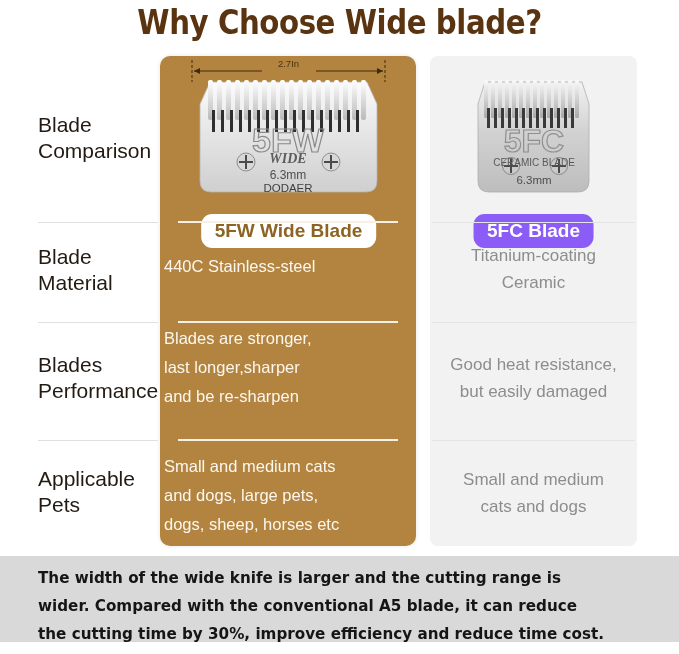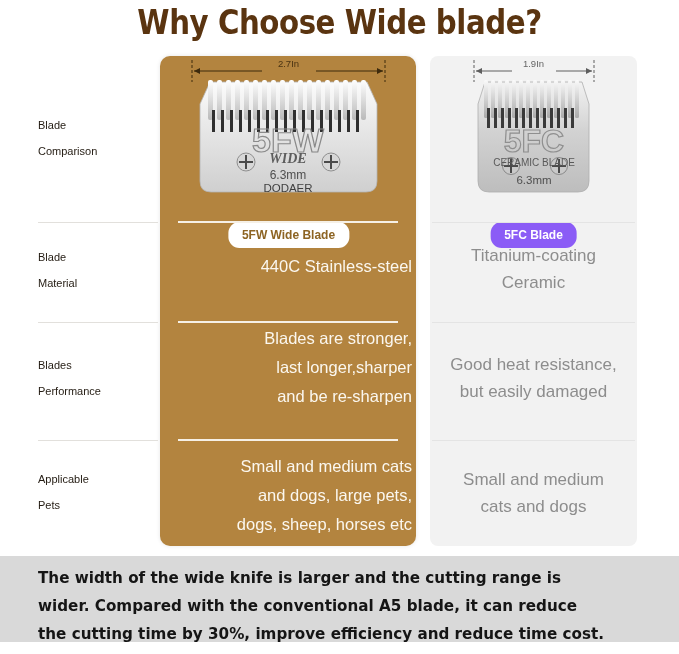--- a/index.html
+++ b/index.html
@@ -106,32 +106,32 @@
     height: 1px;
     background: #e4e4e4;
   }
 
   
   .cell-label {
     position: absolute;
     left: 38px;
     width: 122px;
     color: #231b12;
-    font-size: 11px;
+    font-size: 21px;
     line-height: 26px;
     text-align: left;
   }
   .cell-center {
     position: absolute;
     left: 164px;
     width: 248px;
     color: #fbf7ef;
     font-size: 16.5px;
     line-height: 29px;
-    text-align: right;
+    text-align: left;
   }
   .cell-right {
     position: absolute;
     left: 431px;
     width: 205px;
     color: #8d8d8d;
     font-size: 17px;
     line-height: 27px;
     text-align: center;
   }
@@ -156,21 +156,21 @@
     line-height: 12px;
   }
   .left .dim-label { color: #4a3312; }
   .right .dim-label { color: #666666; }
 
   .pill {
     position: absolute;
     left: 50%;
     transform: translateX(-50%);
     border-radius: 11px;
-    font-size: 12px;
+    font-size: 19px;
     font-weight: bold;
     padding: 6px 14px;
     white-space: nowrap;
   }
   .pill.left-pill {
     bottom: 0px;
     background: #ffffff;
     color: #8d6423;
   }
   .pill.right-pill {
@@ -291,31 +291,20 @@
       <text x="102" y="76" text-anchor="middle" font-family="Liberation Sans, sans-serif" font-size="34" font-weight="bold" fill="none" stroke="#8a8a8a" stroke-width="1.2">5FW</text>
       <text x="102" y="87" text-anchor="middle" font-family="Liberation Serif, serif" font-size="14" font-style="italic" font-weight="bold" fill="#5d5d5d">WIDE</text>
       <text x="102" y="103" text-anchor="middle" font-family="Liberation Sans, sans-serif" font-size="12" fill="#4f4f4f">6.3mm</text>
       <text x="102" y="116" text-anchor="middle" font-family="Liberation Sans, sans-serif" font-size="11.5" fill="#3f3f3f">DODAER</text>
     </svg>
 
     <div class="pill left-pill">5FW Wide Blade</div>
   </div>
 
   <div class="blade-wrap right">
-    <div class="dim">
-      <div class="dim-label">1.9In</div>
-      <svg width="163" height="24" viewBox="0 0 163 24" style="position:absolute;left:0;top:0;">
-        <line x1="22" y1="2" x2="22" y2="24" stroke="#5e5e5e" stroke-width="1" stroke-dasharray="3,2"></line>
-        <line x1="142" y1="2" x2="142" y2="24" stroke="#5e5e5e" stroke-width="1" stroke-dasharray="3,2"></line>
-        <line x1="24" y1="13" x2="60" y2="13" stroke="#5e5e5e" stroke-width="1"></line>
-        <line x1="104" y1="13" x2="140" y2="13" stroke="#5e5e5e" stroke-width="1"></line>
-        <path d="M24,13 L30,10 L30,16 Z" fill="#5e5e5e"></path>
-        <path d="M140,13 L134,10 L134,16 Z" fill="#5e5e5e"></path>
-      </svg>
-    </div>
 
     <svg width="163" height="150" viewBox="0 0 163 150" style="position:absolute;left:0;top:18px;">
       <defs>
         <linearGradient id="steelR" x1="0" y1="0" x2="0" y2="1">
           <stop offset="0%" stop-color="#f2f2f2"></stop>
           <stop offset="45%" stop-color="#d2d2d2"></stop>
           <stop offset="100%" stop-color="#bdbdbd"></stop>
         </linearGradient>
         <linearGradient id="toothR" x1="0" y1="0" x2="0" y2="1">
           <stop offset="0%" stop-color="#fafafa"></stop>

